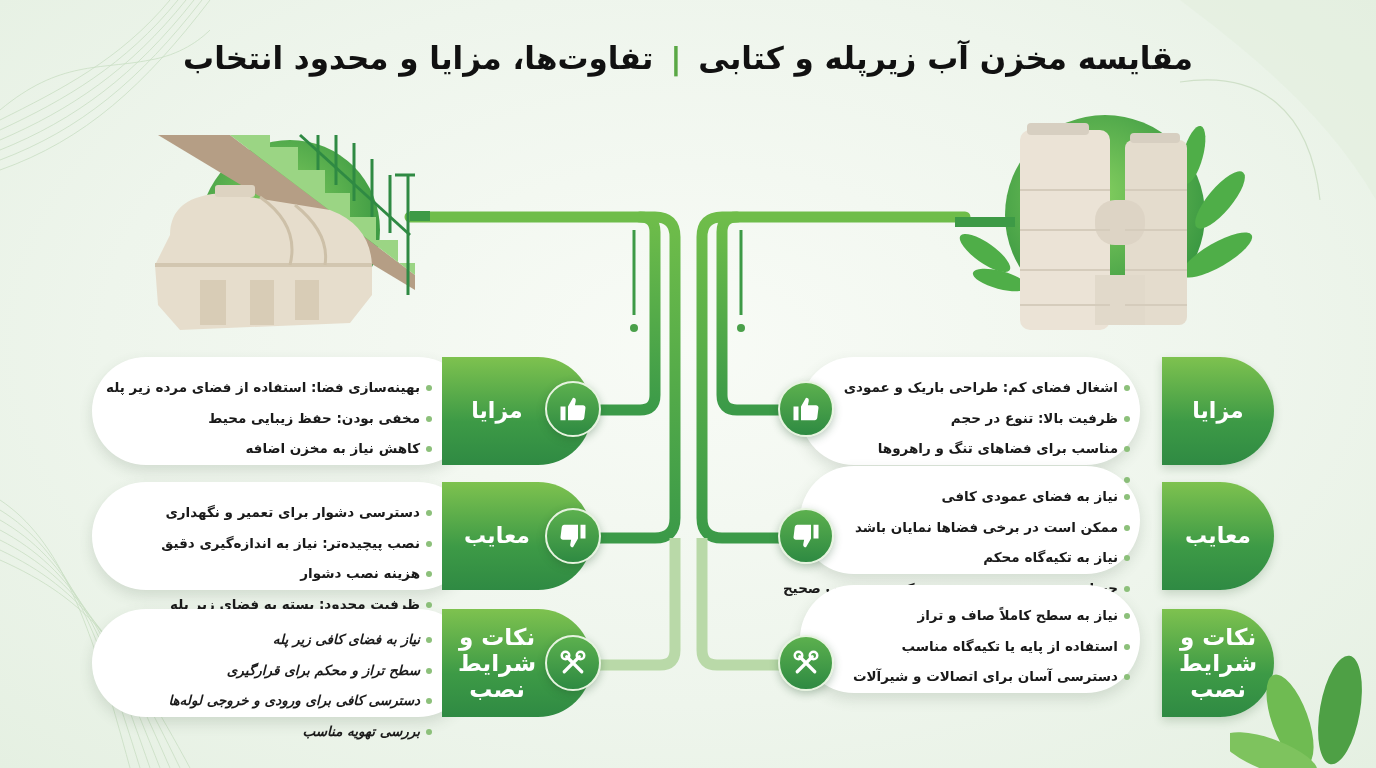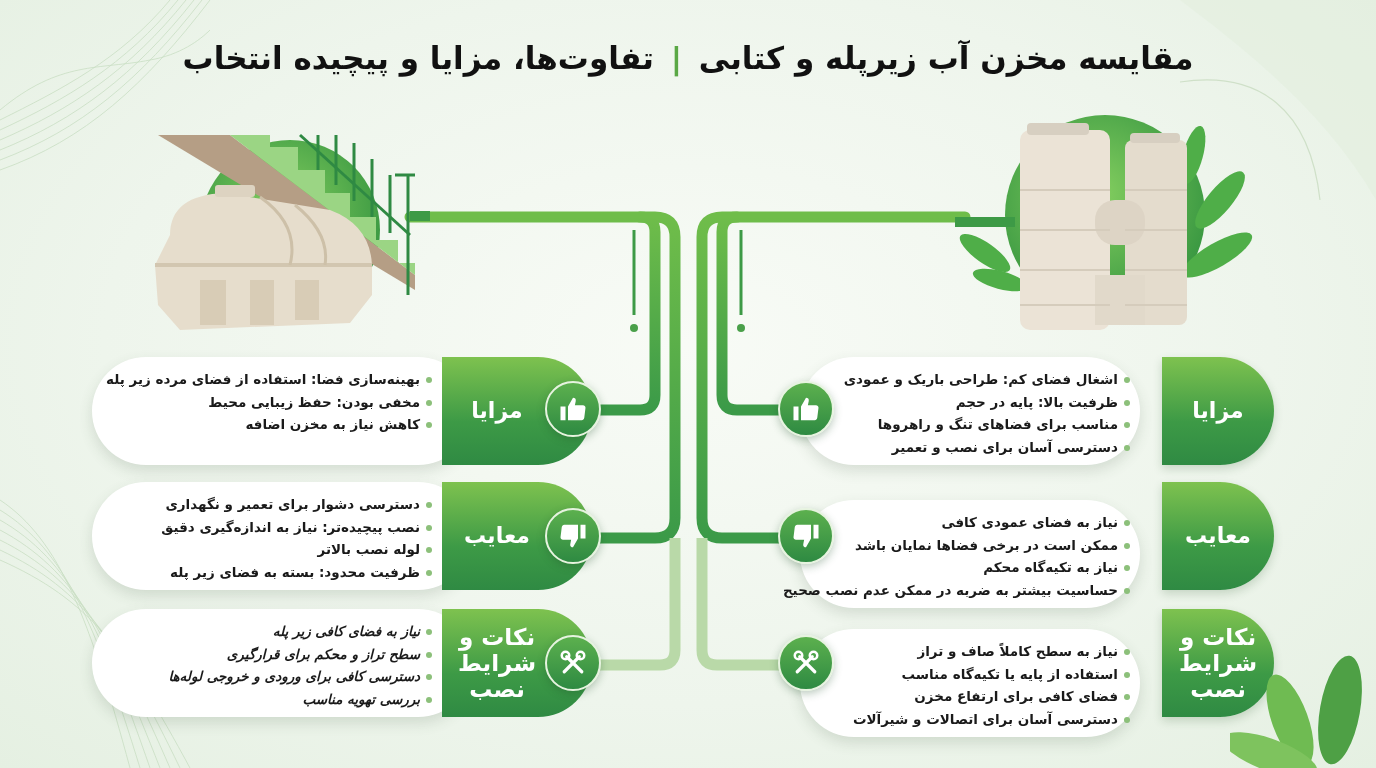--- a/index.html
+++ b/index.html
@@ -23,21 +23,21 @@
 
   
   .card {
     position: absolute; height: 108px; background: #fff;
     border-radius: 54px; box-shadow: 0 6px 14px rgba(60,90,60,0.16);
   }
   .card ul {
     position: absolute; top: 11px; list-style: none; direction: rtl;
     font-size: 13.5px; font-weight: bold; color: #1a1a1a; line-height: 22.5px;
   }
-  .card li { white-space: nowrap; }
+  .card li { white-space: nowrap; margin-top: 8px; }
   .card li .dot {
     display: inline-block; width: 6px; height: 6px; border-radius: 50%;
     background: #8cc07a; margin-left: 6px; vertical-align: middle;
   }
   .tab {
     position: absolute; background: linear-gradient(180deg, #7ec24f 0%, #3d9a46 60%, #2f8a43 100%);
     color: #fff; font-weight: bold; direction: rtl; text-align: center;
     display: flex; align-items: center; justify-content: center;
   }
   
@@ -84,21 +84,21 @@
     <path d="M0 550 C 85 590, 120 645, 180 768"></path>
     <path d="M0 560 C 90 600, 126 650, 190 768"></path>
   </g>
   <path d="M1180 82 C 1260 70, 1310 110, 1320 200" stroke="#cfe0c8" stroke-width="1.2" fill="none"></path>
   <path d="M1180 0 L1376 0 L1376 200 C 1330 120, 1260 60, 1180 0 Z" fill="#e3efdd" opacity="0.6"></path>
 </svg>
 
 <div class="title">
   <span>مقایسه مخزن آب زیرپله و کتابی</span>
   <span class="sep">|</span>
-  <span>تفاوت‌ها، مزایا و پیچیده انتخاب</span>
+  <span>تفاوت‌ها، مزایا و محدود انتخاب</span>
 </div>
 
 <svg class="connectors" width="1376" height="768" viewBox="0 0 1376 768">
   <defs>
     <linearGradient id="lineG" x1="0" y1="0" x2="0" y2="1">
       <stop offset="0%" stop-color="#6fbd4a"></stop>
       <stop offset="100%" stop-color="#3b9a48"></stop>
     </linearGradient>
   </defs>
 
@@ -195,21 +195,21 @@
 <div class="icon-circle" style="left:545px;top:381px;">
   <svg viewBox="0 0 24 24">
       <path fill="#fff" d="M2 10h4v11H2zM8 10l4-7c1.5 0 2.5 1 2.2 2.5L13.5 9H20c1.1 0 2 .9 2 2l-1 8c-.2 1.1-1 2-2 2H8z"></path>
     </svg>
 </div>
 
 <div class="card" style="left:92px;top:482px;width:380px;">
   <ul style="right:40px;">
     <li><span class="dot"></span><span>دسترسی دشوار برای تعمیر و نگهداری</span></li>
     <li><span class="dot"></span><span>نصب پیچیده‌تر: نیاز به اندازه‌گیری دقیق</span></li>
-    <li><span class="dot"></span><span>لوله نصب بالاتر</span></li>
+    <li><span class="dot"></span><span>هزینه نصب دشوار</span></li>
     <li><span class="dot"></span><span>ظرفیت محدود: بسته به فضای زیر پله</span></li>
   </ul>
 </div>
 <div class="tab left" style="left:442px;top:482px;">
   <span class="lbl">معایب</span>
 </div>
 <div class="icon-circle" style="left:545px;top:508px;">
   <svg viewBox="0 0 24 24">
       <path fill="#fff" d="M18 3h4v11h-4zM16 14l-4 7c-1.5 0-2.5-1-2.2-2.5L10.5 15H4c-1.1 0-2-.9-2-2l1-8c.2-1.1 1-2 2-2h11z"></path>
     </svg>
@@ -233,56 +233,55 @@
         <path d="M19 19L7 7"></path>
       </g>
       <circle cx="18" cy="6" r="3" fill="none" stroke="#fff" stroke-width="2"></circle>
       <circle cx="6" cy="6" r="3" fill="none" stroke="#fff" stroke-width="2"></circle>
     </svg>
 </div>
 
 <div class="card" style="left:800px;top:357px;width:340px;">
   <ul style="right:10px;">
     <li><span class="dot"></span><span>اشغال فضای کم: طراحی باریک و عمودی</span></li>
-    <li><span class="dot"></span><span>ظرفیت بالا: پایه در حجم</span></li>
+    <li><span class="dot"></span><span>ظرفیت بالا: تنوع در حجم</span></li>
     <li><span class="dot"></span><span>مناسب برای فضاهای تنگ و راهروها</span></li>
     <li><span class="dot"></span><span>دسترسی آسان برای نصب و تعمیر</span></li>
   </ul>
 </div>
 <div class="tab right" style="left:1162px;top:357px;">
   <span class="lbl">مزایا</span>
 </div>
 <div class="icon-circle" style="left:778px;top:381px;">
   <svg viewBox="0 0 24 24">
       <path fill="#fff" d="M2 10h4v11H2zM8 10l4-7c1.5 0 2.5 1 2.2 2.5L13.5 9H20c1.1 0 2 .9 2 2l-1 8c-.2 1.1-1 2-2 2H8z"></path>
     </svg>
 </div>
 
-<div class="card" style="left:800px;top:500px;width:340px;">
+<div class="card" style="left:800px;top:466px;width:340px;">
   <ul style="right:10px;">
     <li><span class="dot"></span><span>نیاز به فضای عمودی کافی</span></li>
     <li><span class="dot"></span><span>ممکن است در برخی فضاها نمایان باشد</span></li>
     <li><span class="dot"></span><span>نیاز به تکیه‌گاه محکم</span></li>
     <li><span class="dot"></span><span>حساسیت بیشتر به ضربه در ممکن عدم نصب صحیح</span></li>
   </ul>
 </div>
 <div class="tab right" style="left:1162px;top:482px;">
   <span class="lbl">معایب</span>
 </div>
 <div class="icon-circle" style="left:778px;top:508px;">
   <svg viewBox="0 0 24 24">
       <path fill="#fff" d="M18 3h4v11h-4zM16 14l-4 7c-1.5 0-2.5-1-2.2-2.5L10.5 15H4c-1.1 0-2-.9-2-2l1-8c.2-1.1 1-2 2-2h11z"></path>
     </svg>
 </div>
 
-<div class="card" style="left:800px;top:629px;width:340px;">
+<div class="card" style="left:800px;top:585px;width:340px;">
   <ul style="right:10px;">
     <li><span class="dot"></span><span>نیاز به سطح کاملاً صاف و تراز</span></li>
     <li><span class="dot"></span><span>استفاده از پایه یا تکیه‌گاه مناسب</span></li>
-    <li><span class="dot"></span><span>فضای کافی برای ارتفاع مخزن</span></li>
     <li><span class="dot"></span><span>دسترسی آسان برای اتصالات و شیرآلات</span></li>
   </ul>
 </div>
 <div class="tab right" style="left:1162px;top:609px;">
   <span class="lbl two"><span>نکات و</span><br><span>شرایط نصب</span></span>
 </div>
 <div class="icon-circle" style="left:778px;top:635px;">
   <svg viewBox="0 0 24 24">
       <g stroke="#fff" stroke-width="2.6" stroke-linecap="round" fill="none">
         <path d="M5 19L17 7"></path>

